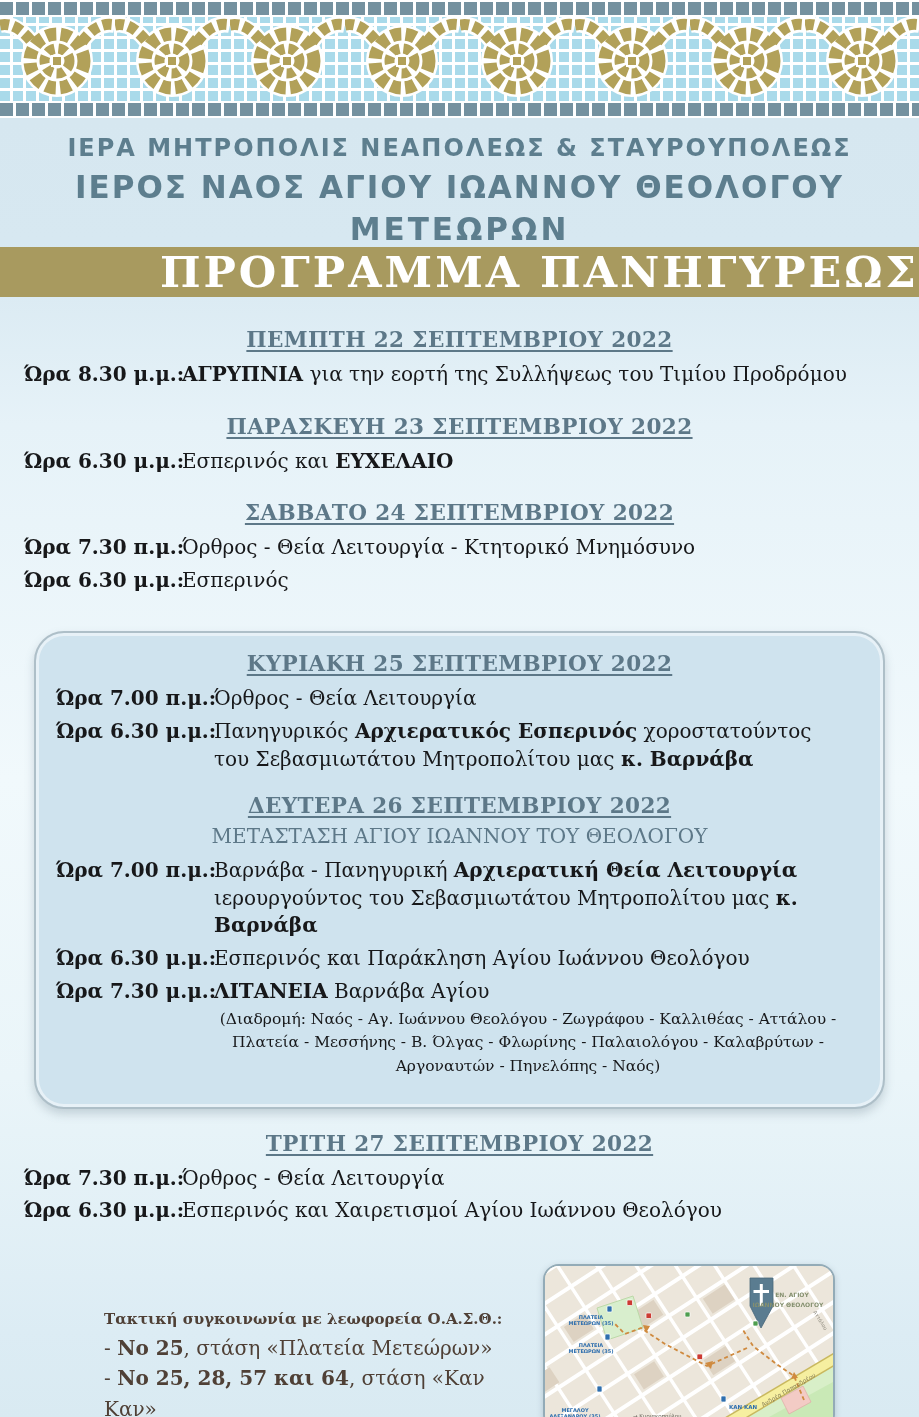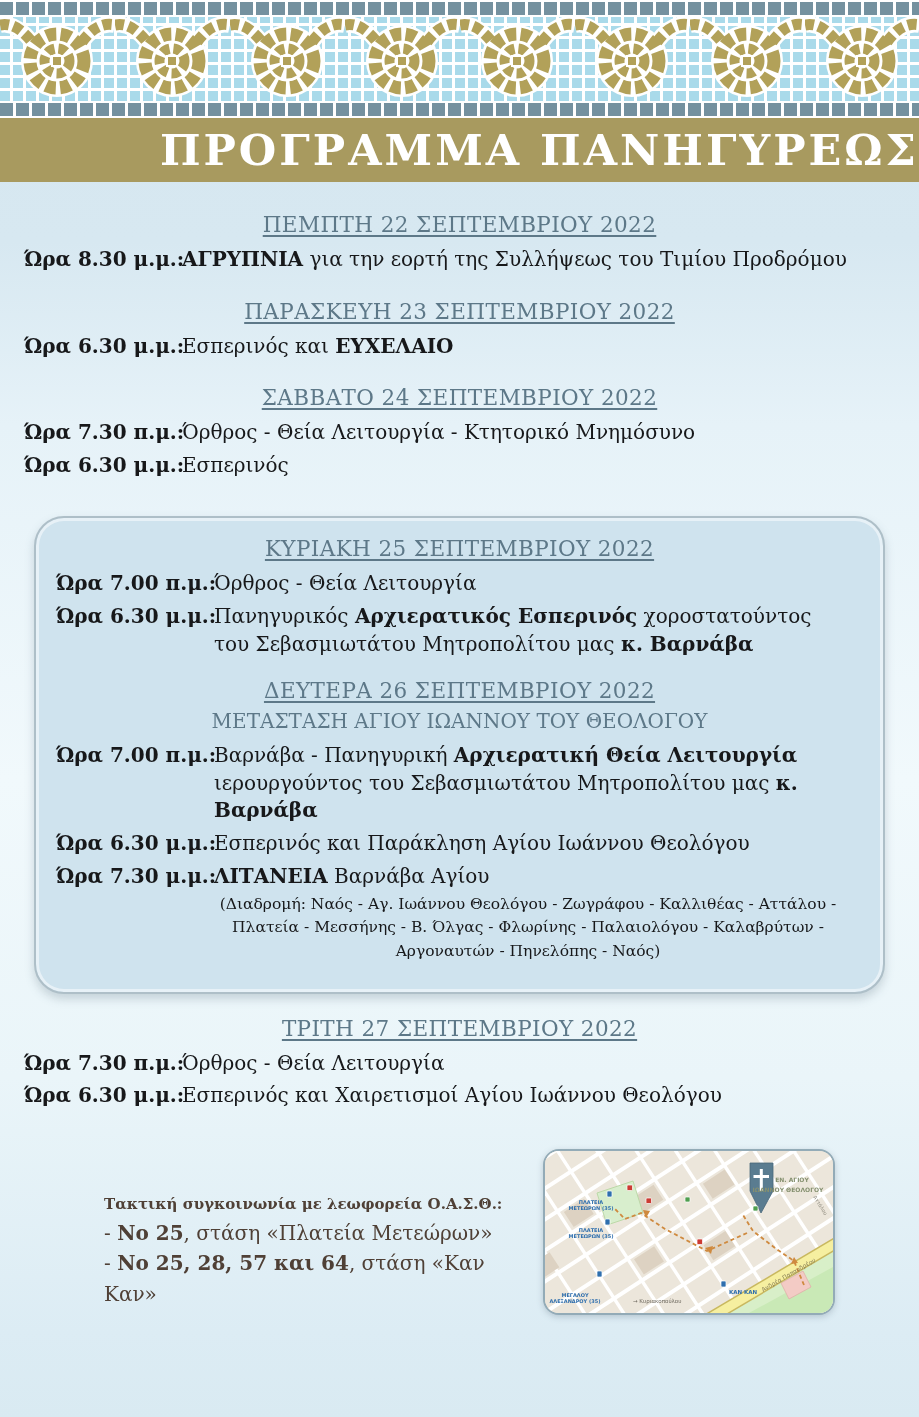--- a/index.html
+++ b/index.html
@@ -31,21 +31,21 @@
   .h-line2{font-size:31px;letter-spacing:2px;margin-top:7px;}
   .h-line3{font-size:31px;letter-spacing:3px;margin-top:6px;}
   .banner{
     height:64px;background:#a89a5f;color:#ffffff;display:flex;align-items:center;justify-content:flex-end;
     font-size:43px;font-weight:bold;letter-spacing:3px;
   }
   
   .main{flex:1;display:flex;flex-direction:column;padding-top:30px;box-sizing:border-box;}
   .day{margin-bottom:20px;}
   .day-heading{
-    text-align:center;color:#5d7888;font-weight:normal;font-size:21.5px;letter-spacing:.4px;
+    text-align:center;color:#5d7888;font-weight:bold;font-size:21.5px;letter-spacing:.4px;
     text-decoration:underline;text-underline-offset:3px;margin-bottom:9px;
   }
   .day-sub{text-align:center;color:#5d7888;font-size:20px;margin:-3px 0 9px;}
   .row{display:grid;grid-template-columns:158px 1fr;padding:0 24px;font-size:20px;line-height:1.38;margin-bottom:5px;}
   .row .time{font-weight:bold;white-space:nowrap;}
   .row b{font-weight:bold;}
   .note{font-size:15.5px;line-height:1.5;margin-top:3px;max-width:670px;text-align:center;}
   .hbox{
     margin:12px 34px 8px;background:#cfe3ee;border:2px solid #aebfc8;border-radius:30px;
     box-shadow:0 5px 10px rgba(96,120,134,.28), inset 0 0 0 3px rgba(255,255,255,.5);
@@ -87,20 +87,25 @@
             </g>
             <rect x="52" y="39" width="10" height="10" fill="#b2a159" stroke="#ffffff" stroke-width="2"></rect>
           </pattern>
         </defs>
         <rect width="919" height="84" fill="url(#sp-top)"></rect>
       </svg>
     </div>
     <div class="tile-row"></div>
   </div>
 
+  <div class="header-block">
+    <div class="h-line1">ΙΕΡΑ ΜΗΤΡΟΠΟΛΙΣ ΝΕΑΠΟΛΕΩΣ &amp; ΣΤΑΥΡΟΥΠΟΛΕΩΣ</div>
+    <div class="h-line2">ΙΕΡΟΣ ΝΑΟΣ ΑΓΙΟΥ ΙΩΑΝΝΟΥ ΘΕΟΛΟΓΟΥ</div>
+    <div class="h-line3">ΜΕΤΕΩΡΩΝ</div>
+  </div>
 
   <div class="banner">
     <span>ΠΡΟΓΡΑΜΜΑ ΠΑΝΗΓΥΡΕΩΣ</span>
   </div>
 
   <div class="main">
 
     <section class="day">
       <div class="day-heading">ΠΕΜΠΤΗ 22 ΣΕΠΤΕΜΒΡΙΟΥ 2022</div>
       <div class="row">

